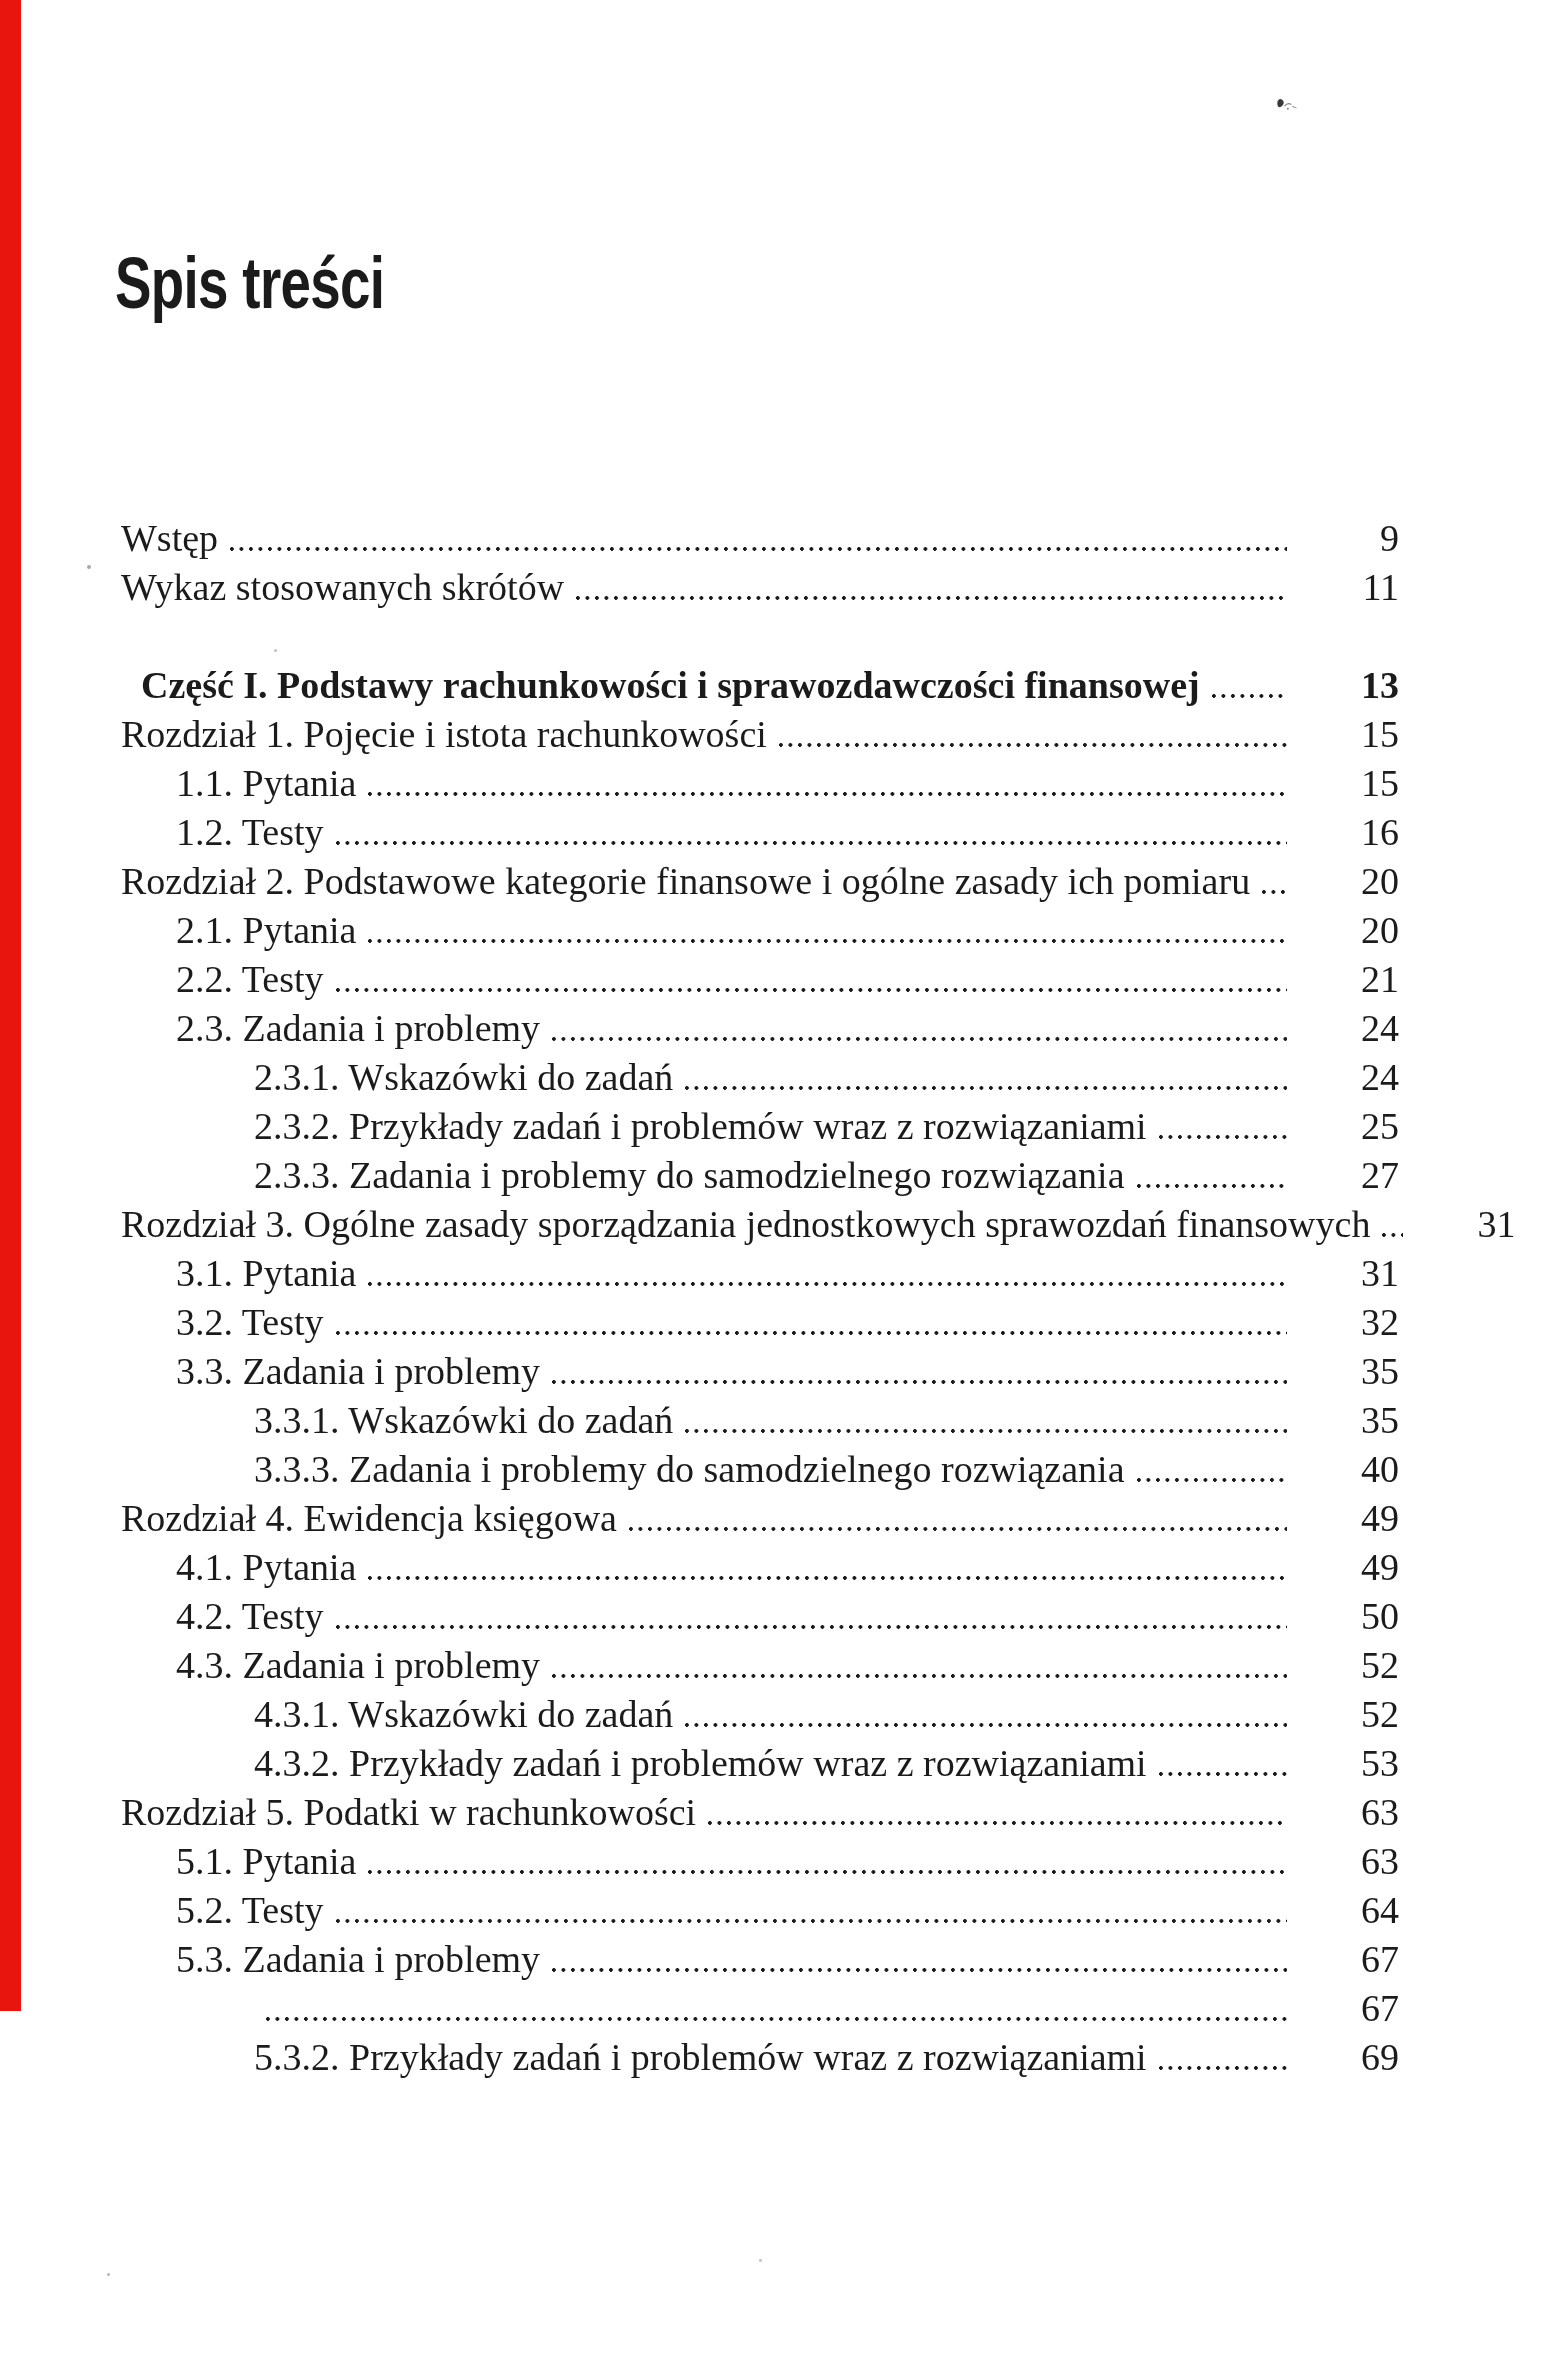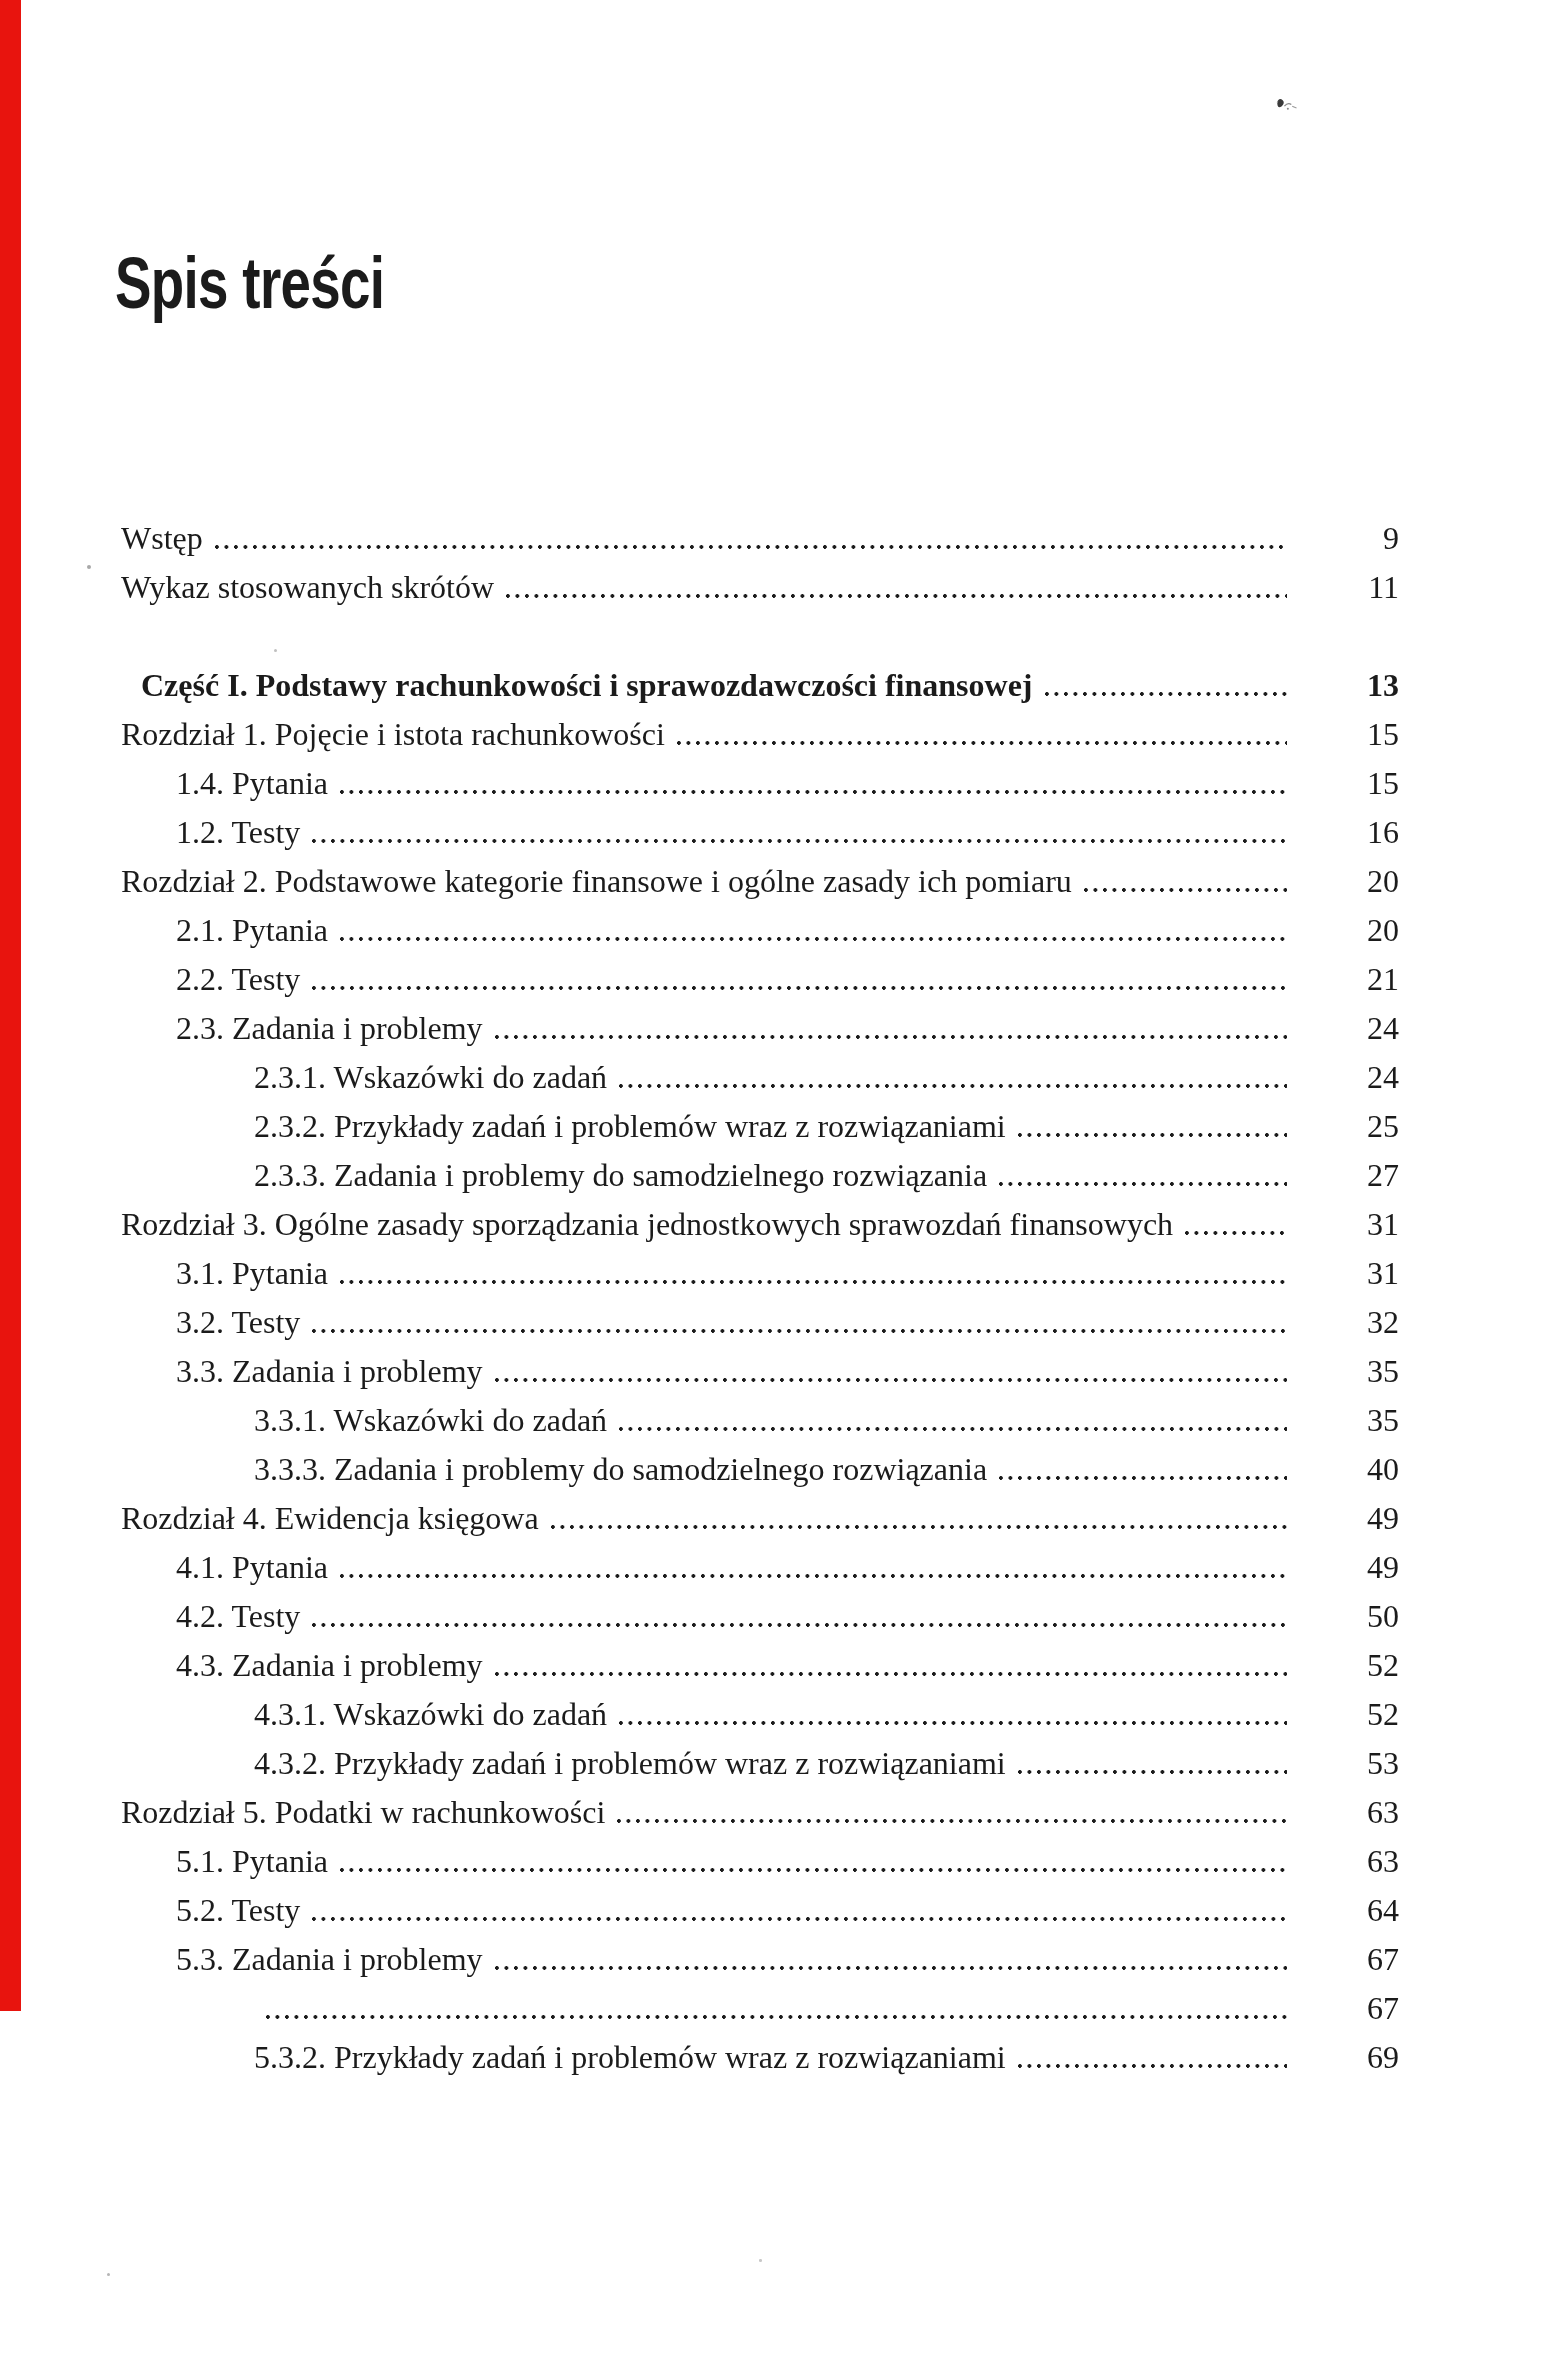--- a/index.html
+++ b/index.html
@@ -7,21 +7,21 @@
         font-family:"Liberation Serif","DejaVu Serif",serif;color:#1b1b1b;}
   
   .red-bar{position:absolute;left:0;top:0;width:21px;height:2011px;}
   
   .page-title{position:absolute;left:115px;top:199px;font-family:"Liberation Sans","DejaVu Sans",sans-serif;
         font-weight:bold;font-size:72px;line-height:1;letter-spacing:-0.9px;
         transform:scaleX(0.76);transform-origin:left top;white-space:nowrap;}
   
   .toc{position:absolute;left:121px;top:514px;width:1278px;}
   .toc-row{display:flex;align-items:baseline;height:49px;line-height:49px;
-        font-size:32px;white-space:nowrap;}
+        font-size:38px;white-space:nowrap;}
   .toc-row.gap-before{margin-top:49px;}
   .toc-row.bold{font-weight:bold;margin-left:20px;}
   .toc-row.level1{padding-left:55px;}
   .toc-row.level2{padding-left:133px;}
   .entry-label{flex:0 0 auto;}
   .dots{flex:1 1 auto;min-width:21px;height:4.3px;margin-left:12px;margin-right:0;
         background-image:radial-gradient(circle at 1.9px 2.1px,#1b1b1b 1.8px,transparent 2.2px);
         background-size:9.5px 4.3px;background-repeat:repeat-x;background-position:left bottom;}
   .page-num{flex:0 0 112px;text-align:right;}
   
@@ -65,21 +65,21 @@
     <span class="entry-label">Część I. Podstawy rachunkowości i sprawozdawczości finansowej</span>
     <span class="dots"></span>
     <span class="page-num">13</span>
   </div>
       <div class="toc-row level0">
     <span class="entry-label">Rozdział 1. Pojęcie i istota rachunkowości</span>
     <span class="dots"></span>
     <span class="page-num">15</span>
   </div>
       <div class="toc-row level1">
-    <span class="entry-label">1.4. Pytania</span>
+    <span class="entry-label">1.1. Pytania</span>
     <span class="dots"></span>
     <span class="page-num">15</span>
   </div>
       <div class="toc-row level1">
     <span class="entry-label">1.2. Testy</span>
     <span class="dots"></span>
     <span class="page-num">16</span>
   </div>
       <div class="toc-row level0">
     <span class="entry-label">Rozdział 2. Podstawowe kategorie finansowe i ogólne zasady ich pomiaru</span>

